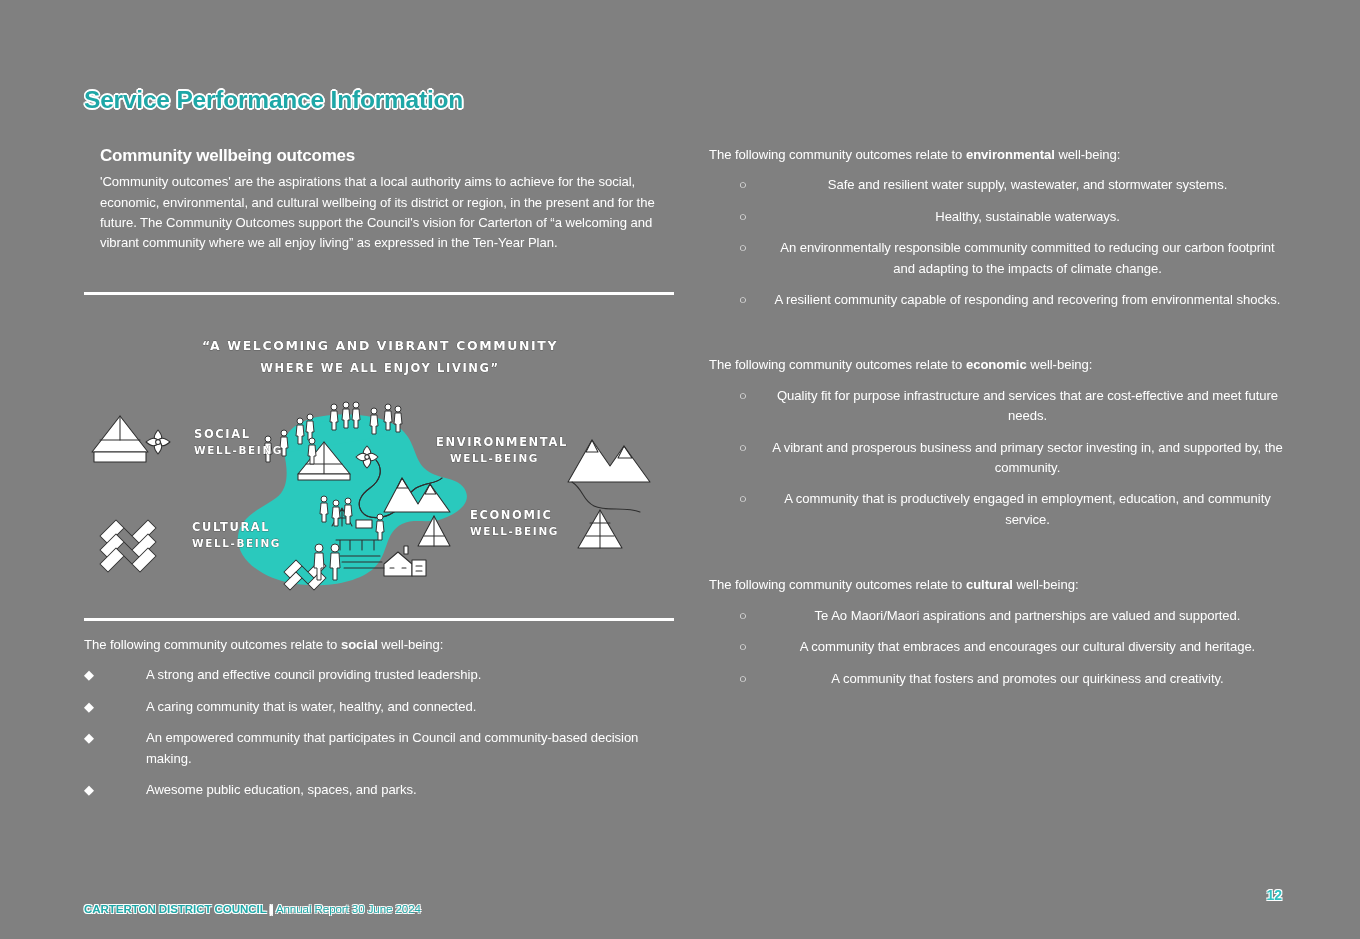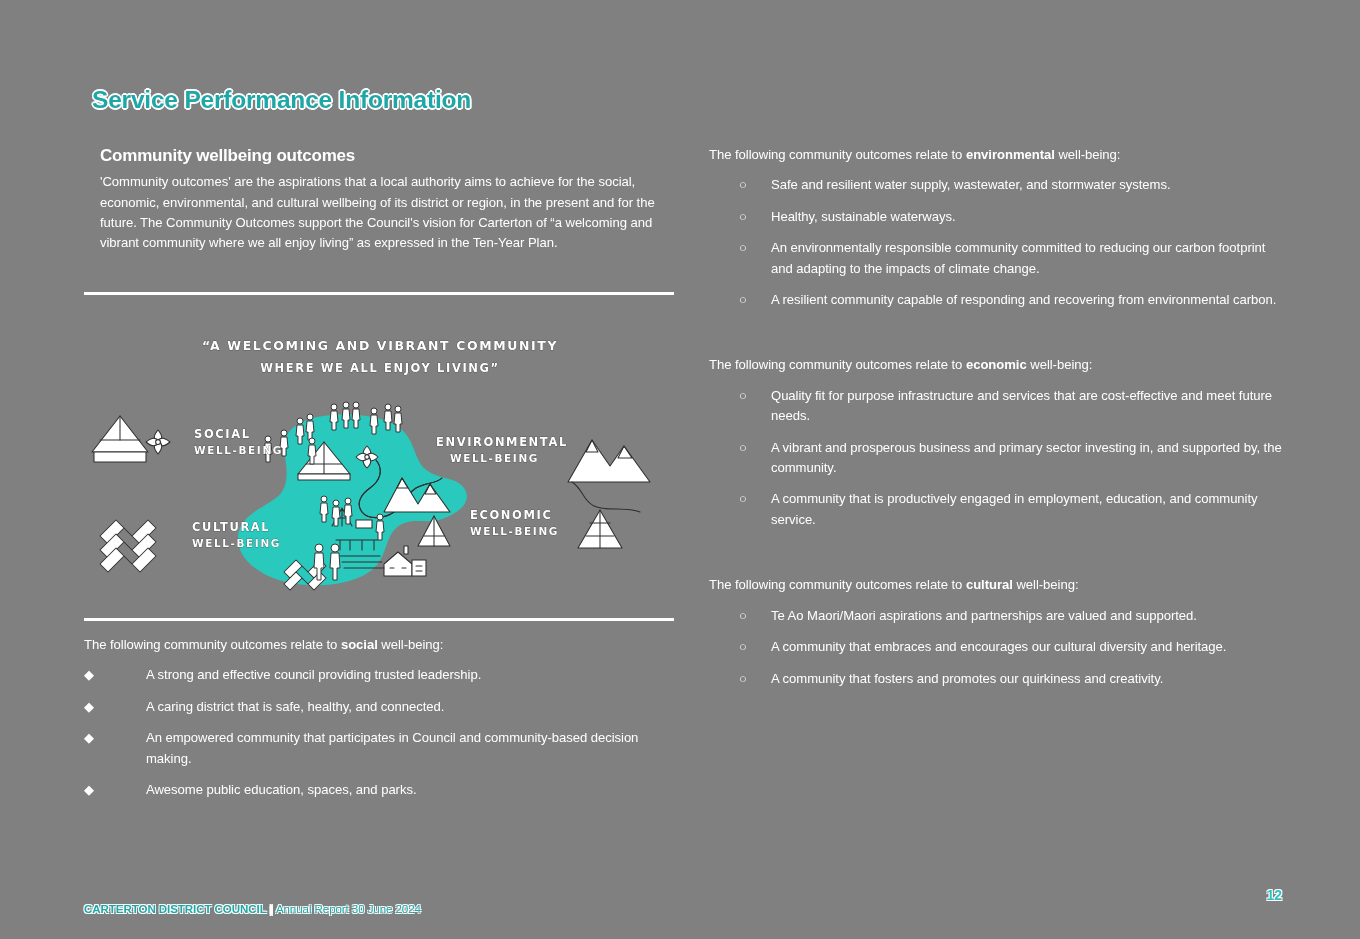--- a/index.html
+++ b/index.html
@@ -37,21 +37,20 @@
     text-shadow:
       -1.3px -1.3px 0 #ffffff,
        1.3px -1.3px 0 #ffffff,
       -1.3px  1.3px 0 #ffffff,
        1.3px  1.3px 0 #ffffff,
        0px   -1.6px 0 #ffffff,
        0px    1.6px 0 #ffffff,
       -1.6px  0px   0 #ffffff,
        1.6px  0px   0 #ffffff;
     white-space: nowrap;
-    margin-left: 8px;
   }
 
   
   .col-left {
     position: absolute;
     left: 100px;
     top: 145px;
     width: 590px;
   }
   .col-right {
@@ -127,21 +126,21 @@
     font-size: 13px;
     line-height: 20.4px;
     color: #ffffff;
   }
   ul.outcome-list > li .li-text {
     display: block;
     margin-left: 62px;
   }
 
   .col-right ul.outcome-list > li .bullet-glyph { left: 30px; }
-  .col-right ul.outcome-list > li .li-text { margin-left: 62px; }
+  .col-right ul.outcome-list > li .li-text { margin-left: 62px; text-align: center; }
 
   .block-gap { height: 34px; }
 
   
   .infographic {
     position: absolute;
     left: 84px;
     top: 318px;
     width: 592px;
     height: 296px;
@@ -415,21 +414,21 @@
 
   <div style="position:absolute; left:84px; top:635px; width:590px;">
     <p class="lead-in"><span>The following community outcomes relate to </span><b>social</b><span> well-being:</span></p>
     <ul class="outcome-list">
       <li>
           <span class="bullet-glyph">◆</span>
           <span class="li-text">A strong and effective council providing trusted leadership.</span>
         </li>
       <li>
           <span class="bullet-glyph">◆</span>
-          <span class="li-text">A caring district that is safe, healthy, and connected.</span>
+          <span class="li-text">A caring community that is water, healthy, and connected.</span>
         </li>
       <li>
           <span class="bullet-glyph">◆</span>
           <span class="li-text">An empowered community that participates in Council and community-based decision making.</span>
         </li>
       <li>
           <span class="bullet-glyph">◆</span>
           <span class="li-text">Awesome public education, spaces, and parks.</span>
         </li>
     </ul>
@@ -447,21 +446,21 @@
         <li>
             <span class="bullet-glyph">○</span>
             <span class="li-text">Healthy, sustainable waterways.</span>
           </li>
         <li>
             <span class="bullet-glyph">○</span>
             <span class="li-text">An environmentally responsible community committed to reducing our carbon footprint and adapting to the impacts of climate change.</span>
           </li>
         <li>
             <span class="bullet-glyph">○</span>
-            <span class="li-text">A resilient community capable of responding and recovering from environmental carbon.</span>
+            <span class="li-text">A resilient community capable of responding and recovering from environmental shocks.</span>
           </li>
       </ul>
     </div>
 
     <div class="block-gap"></div>
 
     <div>
       <p class="lead-in"><span>The following community outcomes relate to </span><b>economic</b><span> well-being:</span></p>
       <ul class="outcome-list">
         <li>

